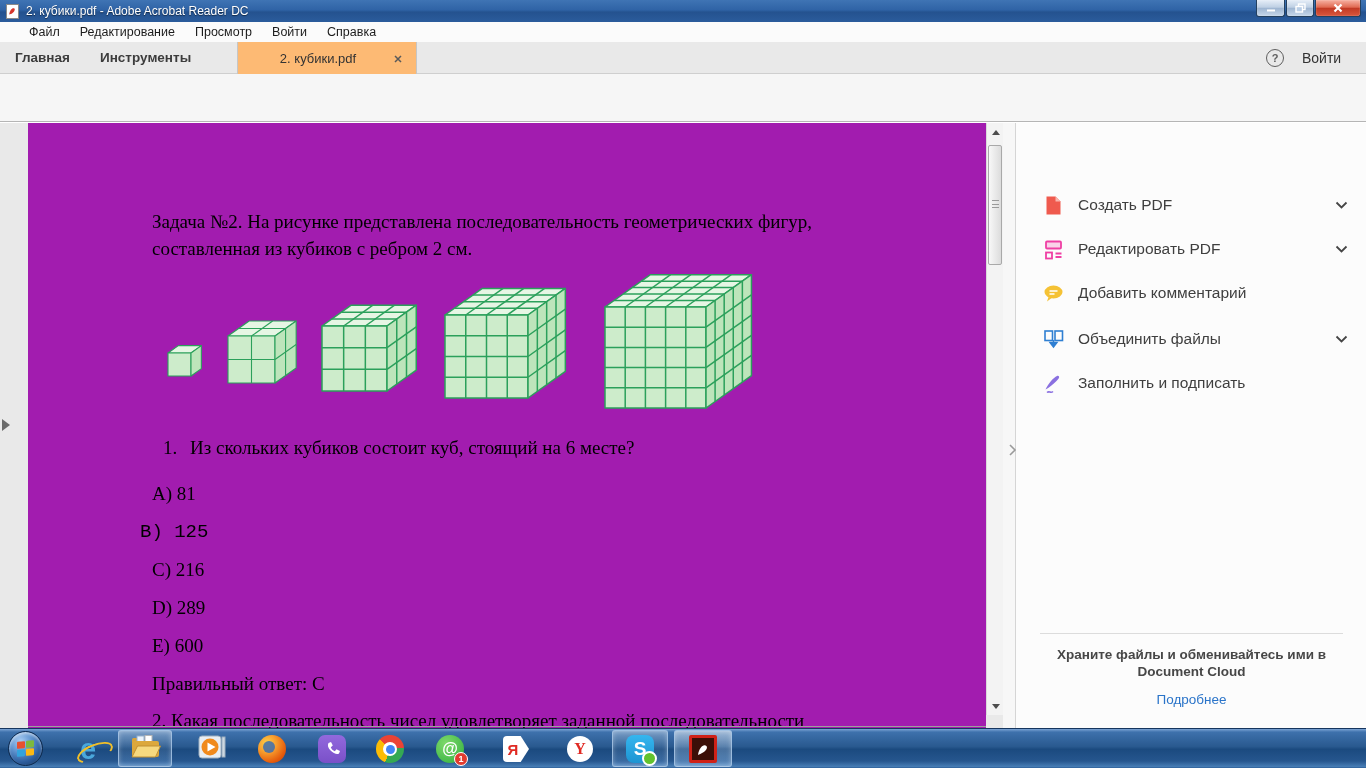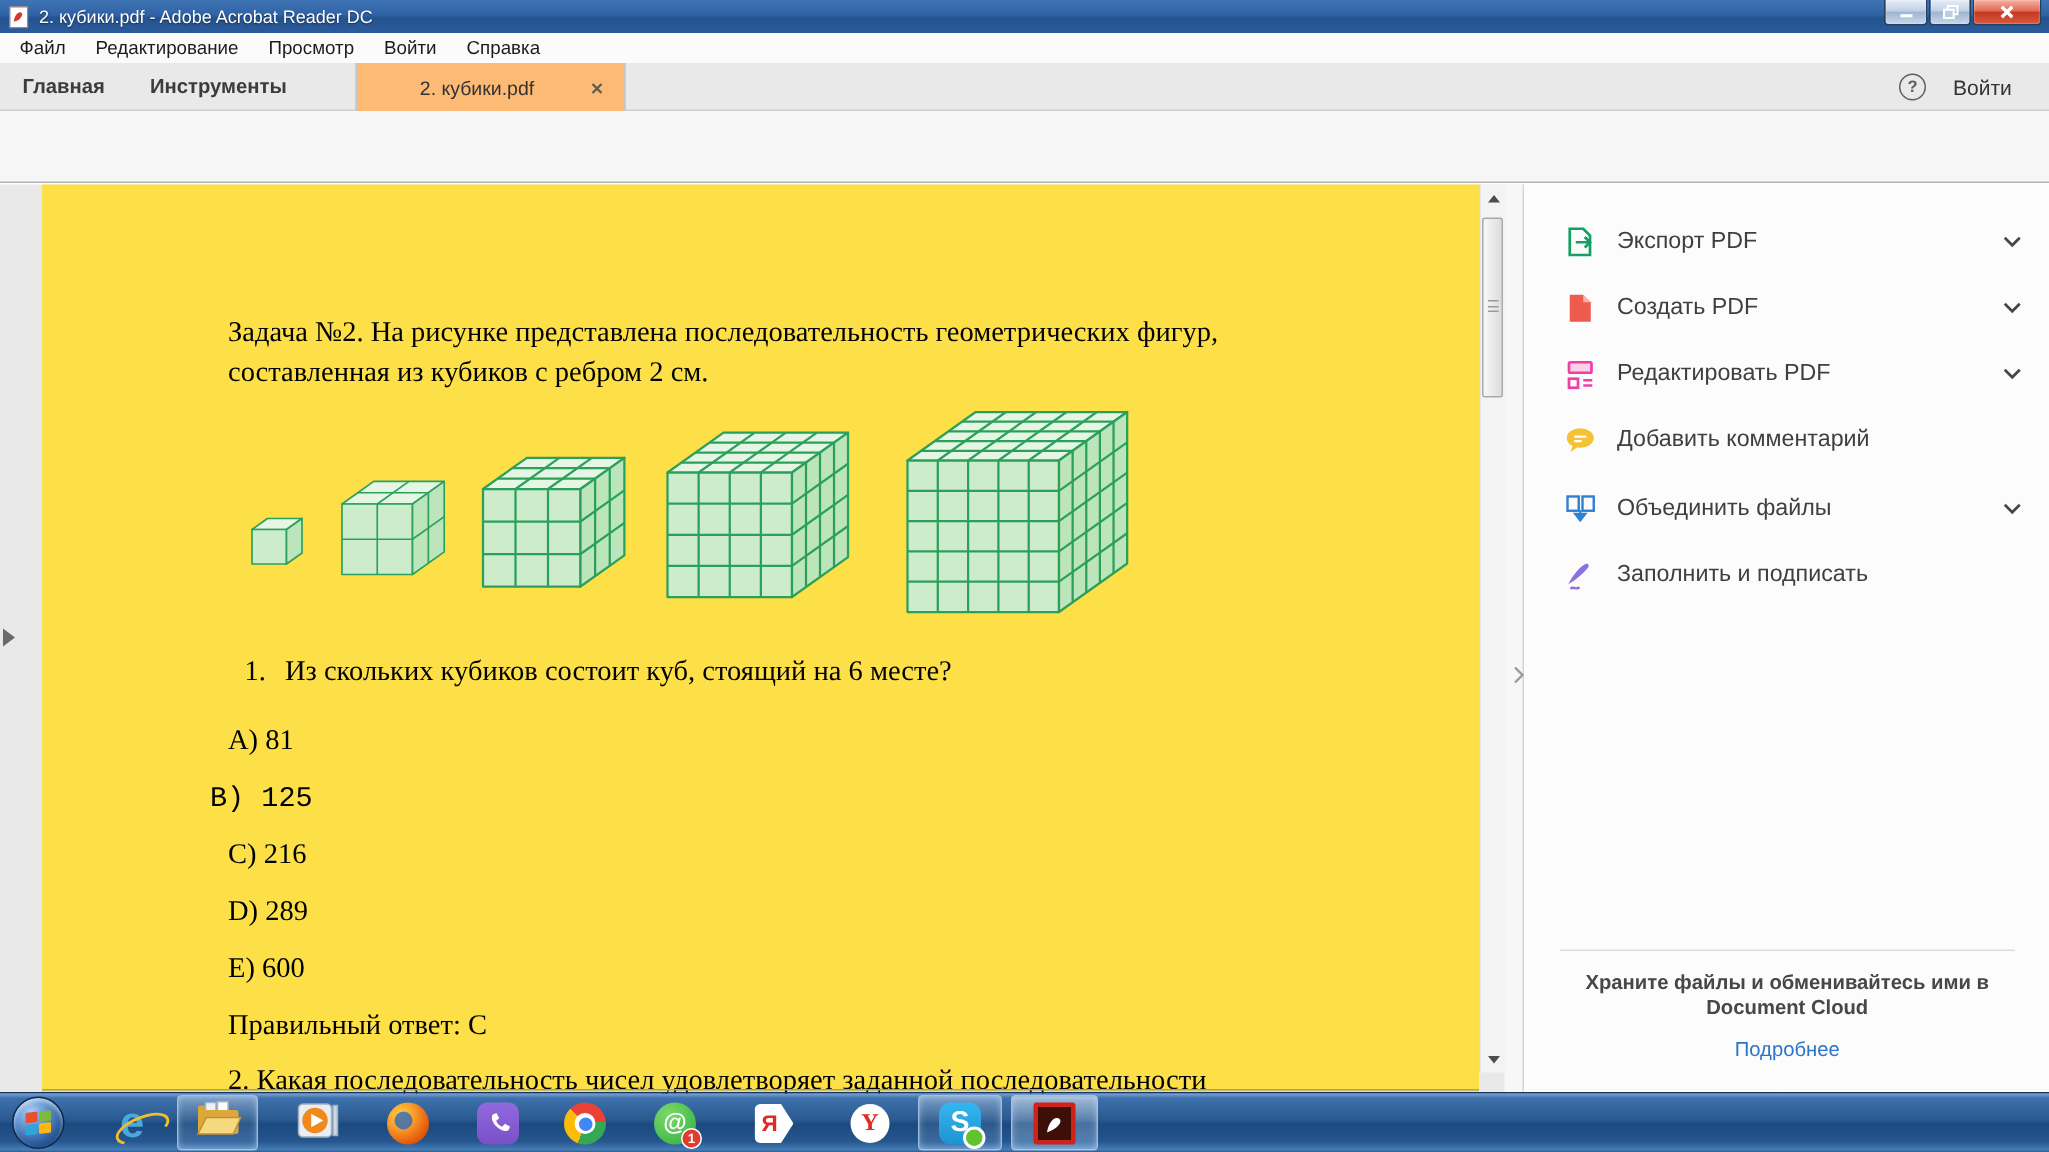--- a/index.html
+++ b/index.html
@@ -15,21 +15,21 @@
   .winbtns { position:absolute; top:0; right:5px; display:flex; }
   .winbtn { height:17px; border:1px solid #24405f; border-top:none; display:flex; align-items:center; justify-content:center;
     background:linear-gradient(180deg,#e6eef8 0%,#bfd0e4 45%,#9fb6d2 52%,#c6d7ea 100%);
     border-radius:0 0 3px 3px; margin-left:1px; box-shadow:inset 0 0 1px #fff; }
   .winbtn.min { width:29px; } .winbtn.restore { width:28px; }
   .winbtn.close { width:46px; background:linear-gradient(180deg,#f7b1a2 0%,#e06a52 45%,#c23a24 52%,#d9573d 100%); }
 
   
   .menubar { position:absolute; top:22px; left:0; width:100%; height:20px; background:#fbfbfb; display:flex; align-items:center; }
   .menu-item { font-size:12.5px; color:#1c1c1c; padding:0 10px; height:100%; display:flex; align-items:center; cursor:default; }
-  .menu-item:first-child { padding-left:13px;text-align:right; }
+  .menu-item:first-child { padding-left:29px;text-align:right; }
 
   
   .tabbar { position:absolute; top:42px; left:0; width:100%; height:32px; background:#e9e9e9; border-bottom:1px solid #cfcfcf; }
   .tab-plain { position:absolute; top:0; height:32px; line-height:32px; font-size:13.5px; font-weight:bold; color:#3c3c3c; }
   .tab-home { left:15px; } .tab-tools { left:100px; }
   .tab-doc { position:absolute; left:237px; top:0; width:180px; height:33px; background:#fdba74;
     border-left:1px solid #c6c6c6; border-right:1px solid #c6c6c6; display:flex; align-items:center; }
   .tab-doc-label { flex:1; text-align:center; font-size:13px; color:#333; padding-left:10px; }
   .tab-close { width:20px; height:20px; margin-right:8px; display:flex; align-items:center; justify-content:center; }
   .help-btn { position:absolute; left:1266px; top:49px; width:18px; height:18px; border:1.5px solid #5f5f5f; border-radius:50%;
@@ -43,21 +43,21 @@
   .pagebox { position:absolute; left:274px; top:88px; width:34px; height:26px; background:#fff; border:1px solid #9a9a9a;
     font-size:13px; color:#222; display:flex; align-items:center; justify-content:center; }
   .pagetotal { position:absolute; left:314px; top:95px; font-size:13px; color:#333; }
   .zoombox { position:absolute; left:531px; top:87px; width:72px; height:28px; background:#fff; border:1px solid #9a9a9a;
     display:flex; align-items:center; }
   .zoombox .val { font-size:12.5px; color:#222; margin-left:10px; flex:1; }
   .caret-down { width:0; height:0; border-left:4px solid transparent; border-right:4px solid transparent; border-top:5px solid #555; margin-right:8px; }
 
   
   .doc-area { position:absolute; top:123px; left:0; width:1016px; height:605px; background:#e9e9e9; }
-  .page { position:absolute; left:28px; top:0; width:958px; height:605px; background:#fde047; }
+  .page { position:absolute; left:28px; top:0; width:958px; height:605px; background:#a21caf; }
   .page-bottom-line { position:absolute; left:0; top:603px; width:958px; height:1px; background:#9d9d9d; }
   .serif { font-family:"Liberation Serif","DejaVu Serif",serif; font-size:19px; color:#000; }
   .doc-text { position:absolute; white-space:nowrap; }
   .nav-toggle { position:absolute; left:2px; top:296px; width:0; height:0;
     border-top:6px solid transparent; border-bottom:6px solid transparent; border-left:8px solid #6a6a6a; }
   .figure-wrap { position:absolute; left:112px; top:149px; width:670px; height:150px; }
 
   
   .scrollbar { position:absolute; left:986px; top:0; width:17px; height:592px; background:#f3f3f3; border-left:1px solid #dadada; }
   .sb-btn { position:absolute; left:0; width:17px; height:18px; display:flex; align-items:center; justify-content:center; }
@@ -448,36 +448,20 @@
     </div>
     <div class="panel-gutter"></div>
     <div class="panel-collapse">
       <svg width="10" height="14">
           <path d="M3 2 L8 7 L3 12" fill="none" stroke="#9a9a9a" stroke-width="1.6"></path>
         </svg>
     </div>
   </div>
 
   <div class="right-panel">
-    <div class="tool-row" style="top:23px">
-      <span class="tool-icon">
-        <svg width="23" height="23">
-            <g fill="none" stroke="#169e63" stroke-width="1.8">
-              <path d="M4.5 2.5 h9 l4.5 4.5 v13 h-13.5 z"></path>
-              <path d="M8.5 11.5 h9 M14.5 8 L18 11.5 L14.5 15"></path>
-            </g>
-          </svg>
-      </span>
-      <span class="tool-label">Экспорт PDF</span>
-      <span class="tool-chevron">
-          <svg width="13" height="9">
-            <path d="M1.5 1.5 L6.5 6.5 L11.5 1.5" fill="none" stroke="#454545" stroke-width="1.8"></path>
-          </svg>
-        </span>
-    </div>
     <div class="tool-row" style="top:67px">
       <span class="tool-icon">
         <svg width="23" height="23">
             <path d="M4.5 2.5 h9 l5 5 v13 h-14 z" fill="#ef5a4e"></path>
             <path d="M13.5 2.5 v5 h5" fill="#f9b5ad"></path>
           </svg>
       </span>
       <span class="tool-label">Создать PDF</span>
       <span class="tool-chevron">
           <svg width="13" height="9">

